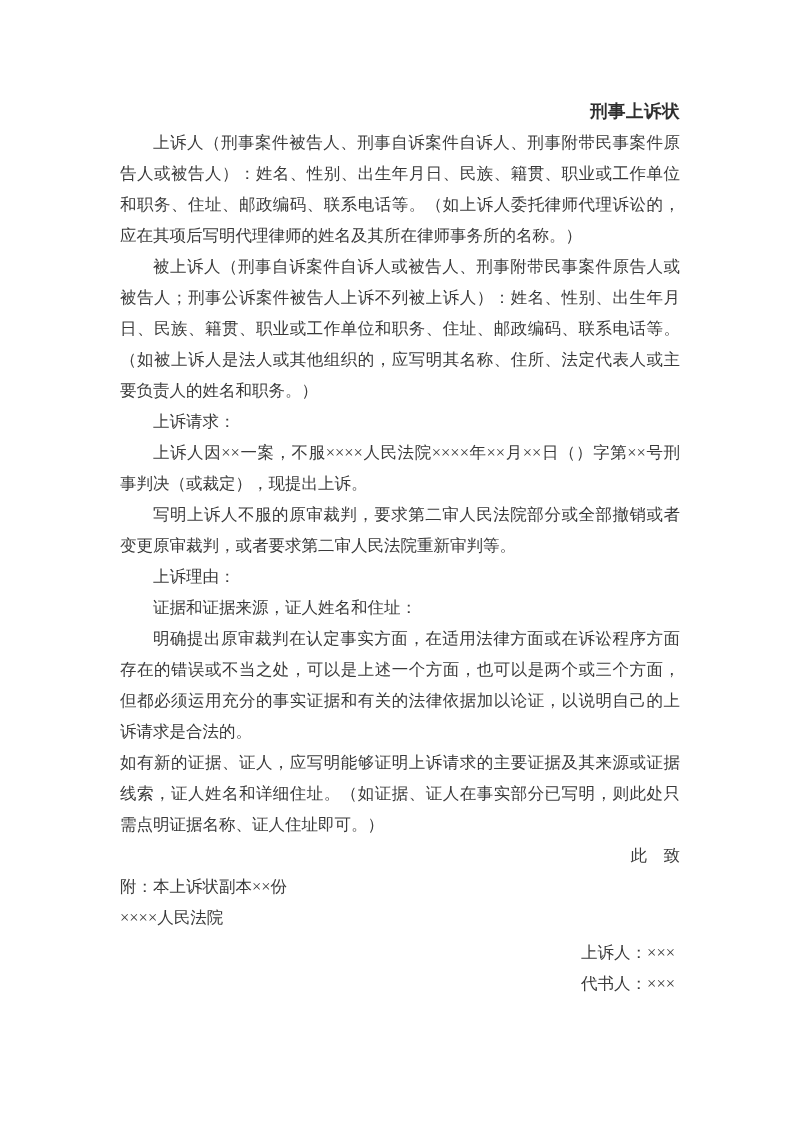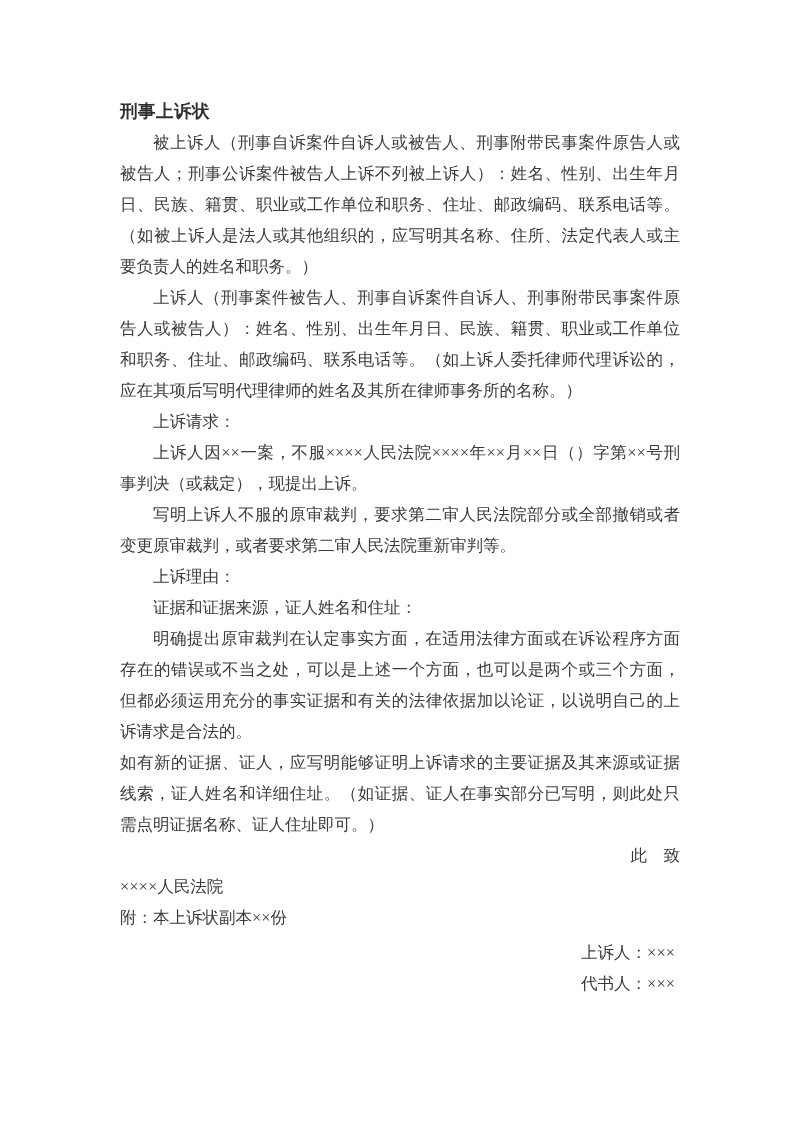--- a/index.html
+++ b/index.html
@@ -21,21 +21,21 @@
     line-height: 31px;
     text-align: justify;
     text-justify: inter-ideograph;
   }
   .doc p { margin: 0; }
   .title {
     margin: 0;
     font-size: 17.5px;
     font-weight: bold;
     line-height: 31px;
-    text-align: left;
+    text-align: right;
     color: #2e2e2e;
     letter-spacing: 0.5px;
   }
   .indent { text-indent: 2em; }
   .salute {
     margin-top: 11px;
     padding-left: 7px;
     text-align: right;
   }
   .plainline { text-align: left; }
@@ -46,43 +46,43 @@
   }
 </style>
 </head>
 <body>
 
 <div class="page">
   <div class="doc">
 
     <h1 class="title">刑事上诉状</h1>
 
+    <p class="indent">上诉人（刑事案件被告人、刑事自诉案件自诉人、刑事附带民事案件原告人或被告人）：姓名、性别、出生年月日、民族、籍贯、职业或工作单位和职务、住址、邮政编码、联系电话等。（如上诉人委托律师代理诉讼的，应在其项后写明代理律师的姓名及其所在律师事务所的名称。）</p>
+
     <p class="indent">被上诉人（刑事自诉案件自诉人或被告人、刑事附带民事案件原告人或被告人；刑事公诉案件被告人上诉不列被上诉人）：姓名、性别、出生年月日、民族、籍贯、职业或工作单位和职务、住址、邮政编码、联系电话等。（如被上诉人是法人或其他组织的，应写明其名称、住所、法定代表人或主要负责人的姓名和职务。）</p>
-
-    <p class="indent">上诉人（刑事案件被告人、刑事自诉案件自诉人、刑事附带民事案件原告人或被告人）：姓名、性别、出生年月日、民族、籍贯、职业或工作单位和职务、住址、邮政编码、联系电话等。（如上诉人委托律师代理诉讼的，应在其项后写明代理律师的姓名及其所在律师事务所的名称。）</p>
 
     <p class="indent">上诉请求：</p>
 
     <p class="indent">上诉人因××一案，不服××××人民法院××××年××月××日（）字第××号刑事判决（或裁定），现提出上诉。</p>
 
     <p class="indent">写明上诉人不服的原审裁判，要求第二审人民法院部分或全部撤销或者变更原审裁判，或者要求第二审人民法院重新审判等。</p>
 
     <p class="indent">上诉理由：</p>
 
     <p class="indent">证据和证据来源，证人姓名和住址：</p>
 
     <p class="indent">明确提出原审裁判在认定事实方面，在适用法律方面或在诉讼程序方面存在的错误或不当之处，可以是上述一个方面，也可以是两个或三个方面，但都必须运用充分的事实证据和有关的法律依据加以论证，以说明自己的上诉请求是合法的。</p>
 
     <p>如有新的证据、证人，应写明能够证明上诉请求的主要证据及其来源或证据线索，证人姓名和详细住址。（如证据、证人在事实部分已写明，则此处只需点明证据名称、证人住址即可。）</p>
 
     <p class="salute">此　致</p>
 
+    <p class="plainline">附：本上诉状副本××份</p>
+
     <p class="plainline">××××人民法院</p>
-
-    <p class="plainline">附：本上诉状副本××份</p>
 
     <div class="sig-block">
       <p>上诉人：×××</p>
       <p>代书人：×××</p>
     </div>
 
   </div>
 </div>
 
 </body></html>

